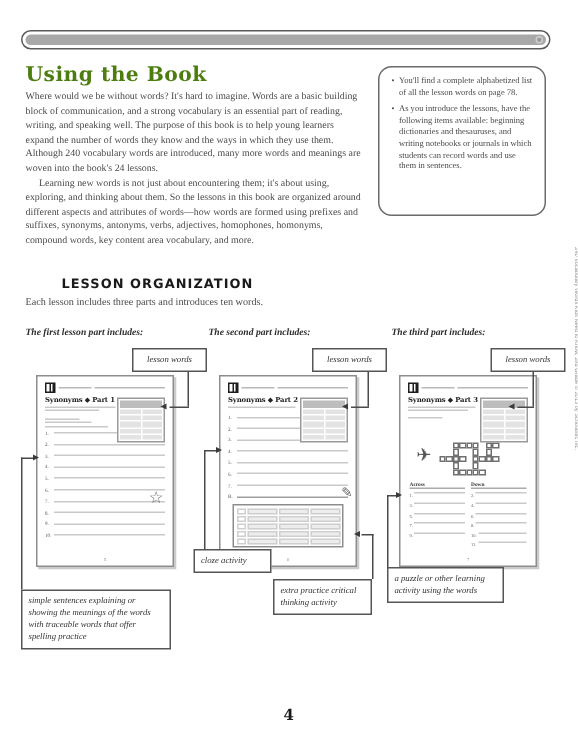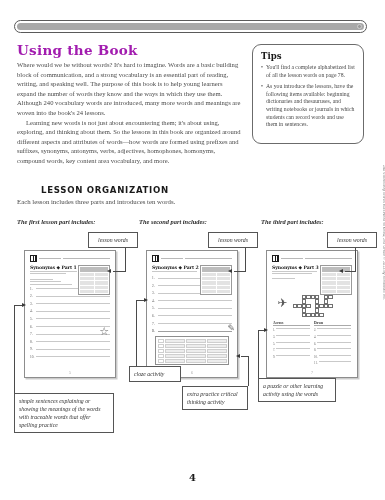--- a/index.html
+++ b/index.html
@@ -33,21 +33,21 @@
     width: 5px; height: 5px; border-radius: 50%;
     background: #9a9a9a; border: 1px solid #cfcfcf;
   }
 
   
   .h1 {
     position: absolute; left: 17px; top: 42px;
     font-family: "DejaVu Serif", serif;
     font-weight: bold; font-size: 13.5px;
     letter-spacing: 0.3px;
-    color: #a21caf;
+    color: #4d7c0f;
   }
 
   
   .body-col {
     position: absolute; left: 17px; top: 60px;
     width: 224px;
     font-size: 6.6px;
     line-height: 9.6px;
     color: #4a4a4a;
     text-align: left;
@@ -254,21 +254,20 @@
 </div>
 
 <div class="h1">Using the Book</div>
 
 <div class="body-col">
   <p>Where would we be without words? It's hard to imagine. Words are a basic building block of communication, and a strong vocabulary is an essential part of reading, writing, and speaking well. The purpose of this book is to help young learners expand the number of words they know and the ways in which they use them. Although 240 vocabulary words are introduced, many more words and meanings are woven into the book's 24 lessons.</p>
   <p class="indent">Learning new words is not just about encountering them; it's about using, exploring, and thinking about them. So the lessons in this book are organized around different aspects and attributes of words—how words are formed using prefixes and suffixes, synonyms, antonyms, verbs, adjectives, homophones, homonyms, compound words, key content area vocabulary, and more.</p>
 </div>
 
 <div class="tips">
-  <div class="tips-title">Tips</div>
   <ul class="tips-list">
     <li>You'll find a complete alphabetized list of all the lesson words on page 78.</li>
     <li>As you introduce the lessons, have the following items available: beginning dictionaries and thesauruses, and writing notebooks or journals in which students can record words and use them in sentences.</li>
   </ul>
 </div>
 
 <div class="h2">LESSON ORGANIZATION</div>
 <div class="h2sub">Each lesson includes three parts and introduces ten words.</div>
 
 <div class="col-cap" style="left:17px; top:218px;">The first lesson part includes:</div>

